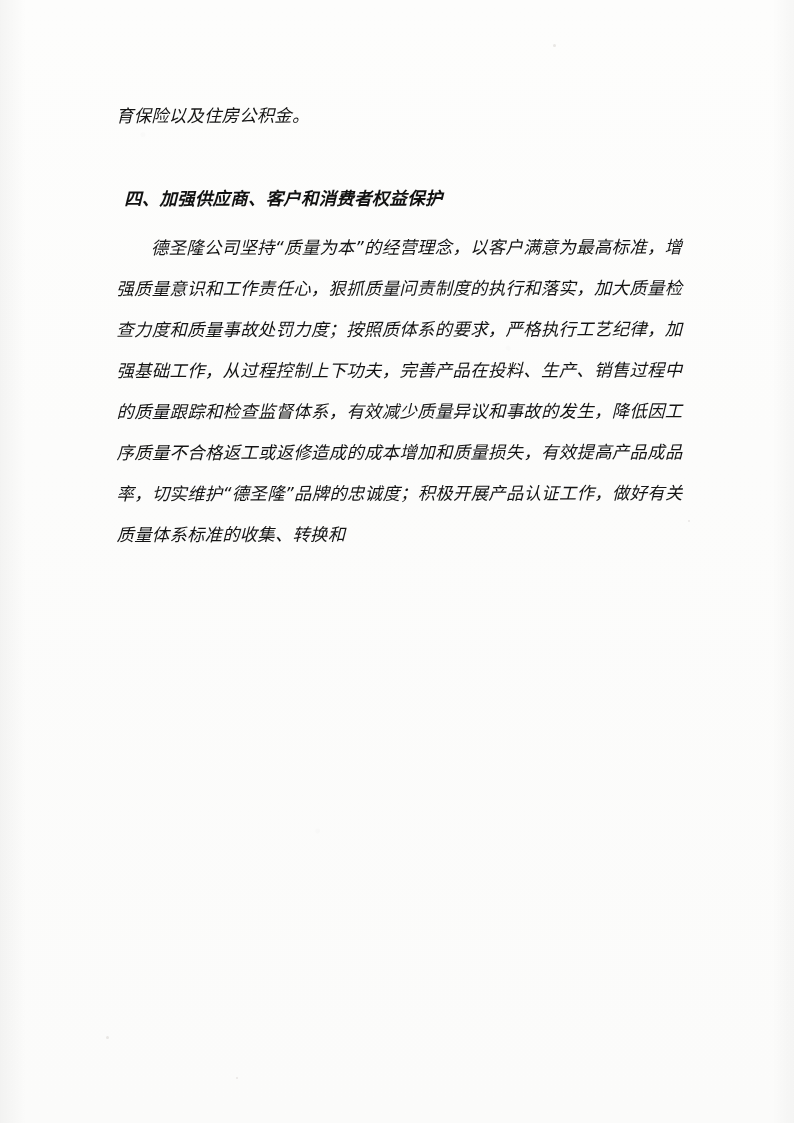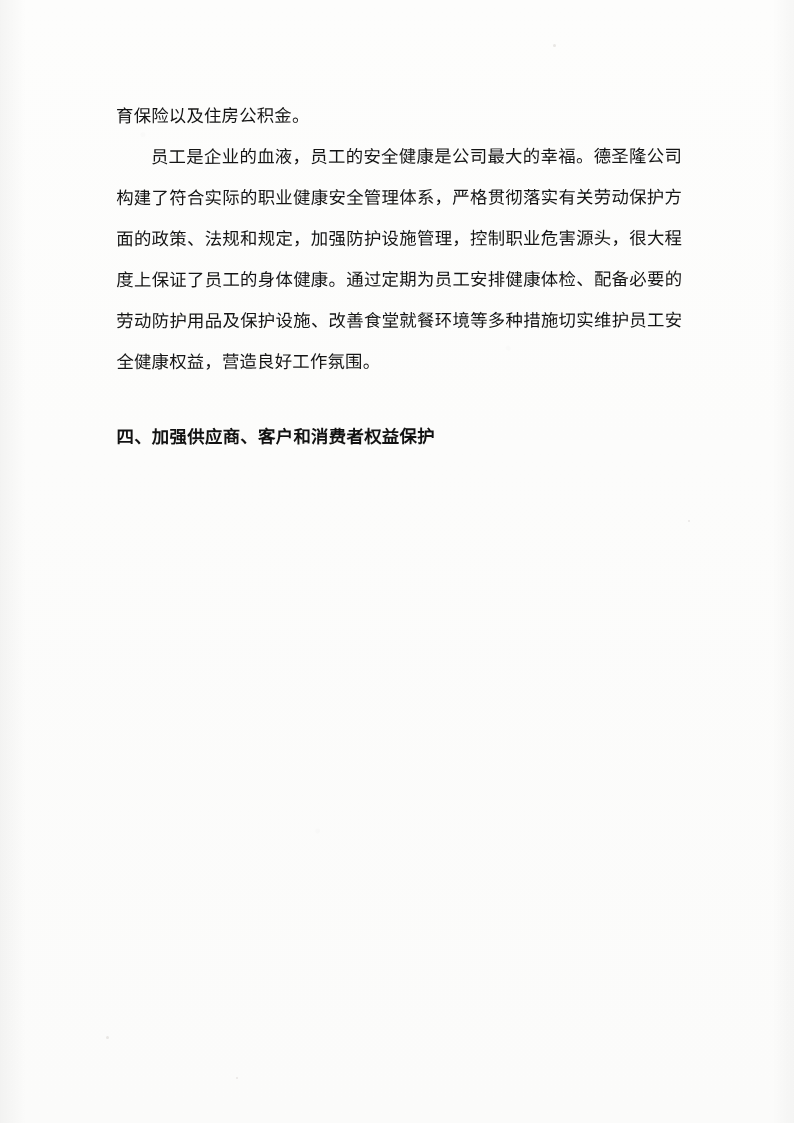--- a/index.html
+++ b/index.html
@@ -18,20 +18,21 @@
 
   
   .page {
     position: absolute;
     inset: 0;
     background:
       radial-gradient(circle at 18% 12%, rgba(0,0,0,0.012) 0 2px, rgba(0,0,0,0) 3px),
       radial-gradient(circle at 64% 31%, rgba(0,0,0,0.012) 0 2px, rgba(0,0,0,0) 3px),
       radial-gradient(circle at 40% 74%, rgba(0,0,0,0.010) 0 2px, rgba(0,0,0,0) 3px),
       linear-gradient(180deg, #fdfdfc 0%, #fcfcfb 40%, #fbfbfa 100%);
+    font-style: italic;
   }
 
   
   .speck {
     position: absolute;
     background: #d8d6d2;
     border-radius: 50%;
     opacity: 0.55;
   }
 
@@ -58,21 +59,21 @@
     text-indent: 2em;
   }
   .gap-block { height: 34px; }
 
   .heading {
     font-family: "DejaVu Sans", sans-serif;
     font-size: 17.4px;
     line-height: 41px;
     font-weight: 600;
     color: #121212;
-    margin: 0;
+    margin: 8px;
     letter-spacing: 0.3px;
   }
 
   
   .content {
     transform: rotate(-0.08deg);
     transform-origin: top left;
   }
 
   .edge-shadow {
@@ -100,22 +101,22 @@
 
   <div class="speck" style="left:553px;top:44px;width:3px;height:3px;"></div>
   <div class="speck" style="left:106px;top:1036px;width:3px;height:3px;"></div>
   <div class="speck" style="left:688px;top:520px;width:2px;height:2px;"></div>
   <div class="speck" style="left:236px;top:1077px;width:2px;height:2px;"></div>
 
   <div class="content">
 
     <p class="para">育保险以及住房公积金。</p>
 
-    <p class="para indent">员工是企业的血液，员工的安全健康是公司最大的幸福。德圣隆公司构建了符合实际的职业健康安全管理体系，严格贯彻落实有关劳动保护方面的政策、法规和规定，加强防护设施管理，控制职业危害源头，很大程度上保证了员工的身体健康。通过定期为员工安排健康体检、配备必要的劳动防护用品及保护设施、改善食堂就餐环境等多种措施切实维护员工安全健康权益，营造良好工作氛围。</p>
 
     <div class="gap-block"></div>
 
     <h2 class="heading">四、加强供应商、客户和消费者权益保护</h2>
 
 
+    <p class="para indent">德圣隆公司坚持“质量为本”的经营理念，以客户满意为最高标准，增强质量意识和工作责任心，狠抓质量问责制度的执行和落实，加大质量检查力度和质量事故处罚力度；按照质体系的要求，严格执行工艺纪律，加强基础工作，从过程控制上下功夫，完善产品在投料、生产、销售过程中的质量跟踪和检查监督体系，有效减少质量异议和事故的发生，降低因工序质量不合格返工或返修造成的成本增加和质量损失，有效提高产品成品率，切实维护“德圣隆”品牌的忠诚度；积极开展产品认证工作，做好有关质量体系标准的收集、转换和</p>
 
   </div>
 </div>
 
 </body></html>

